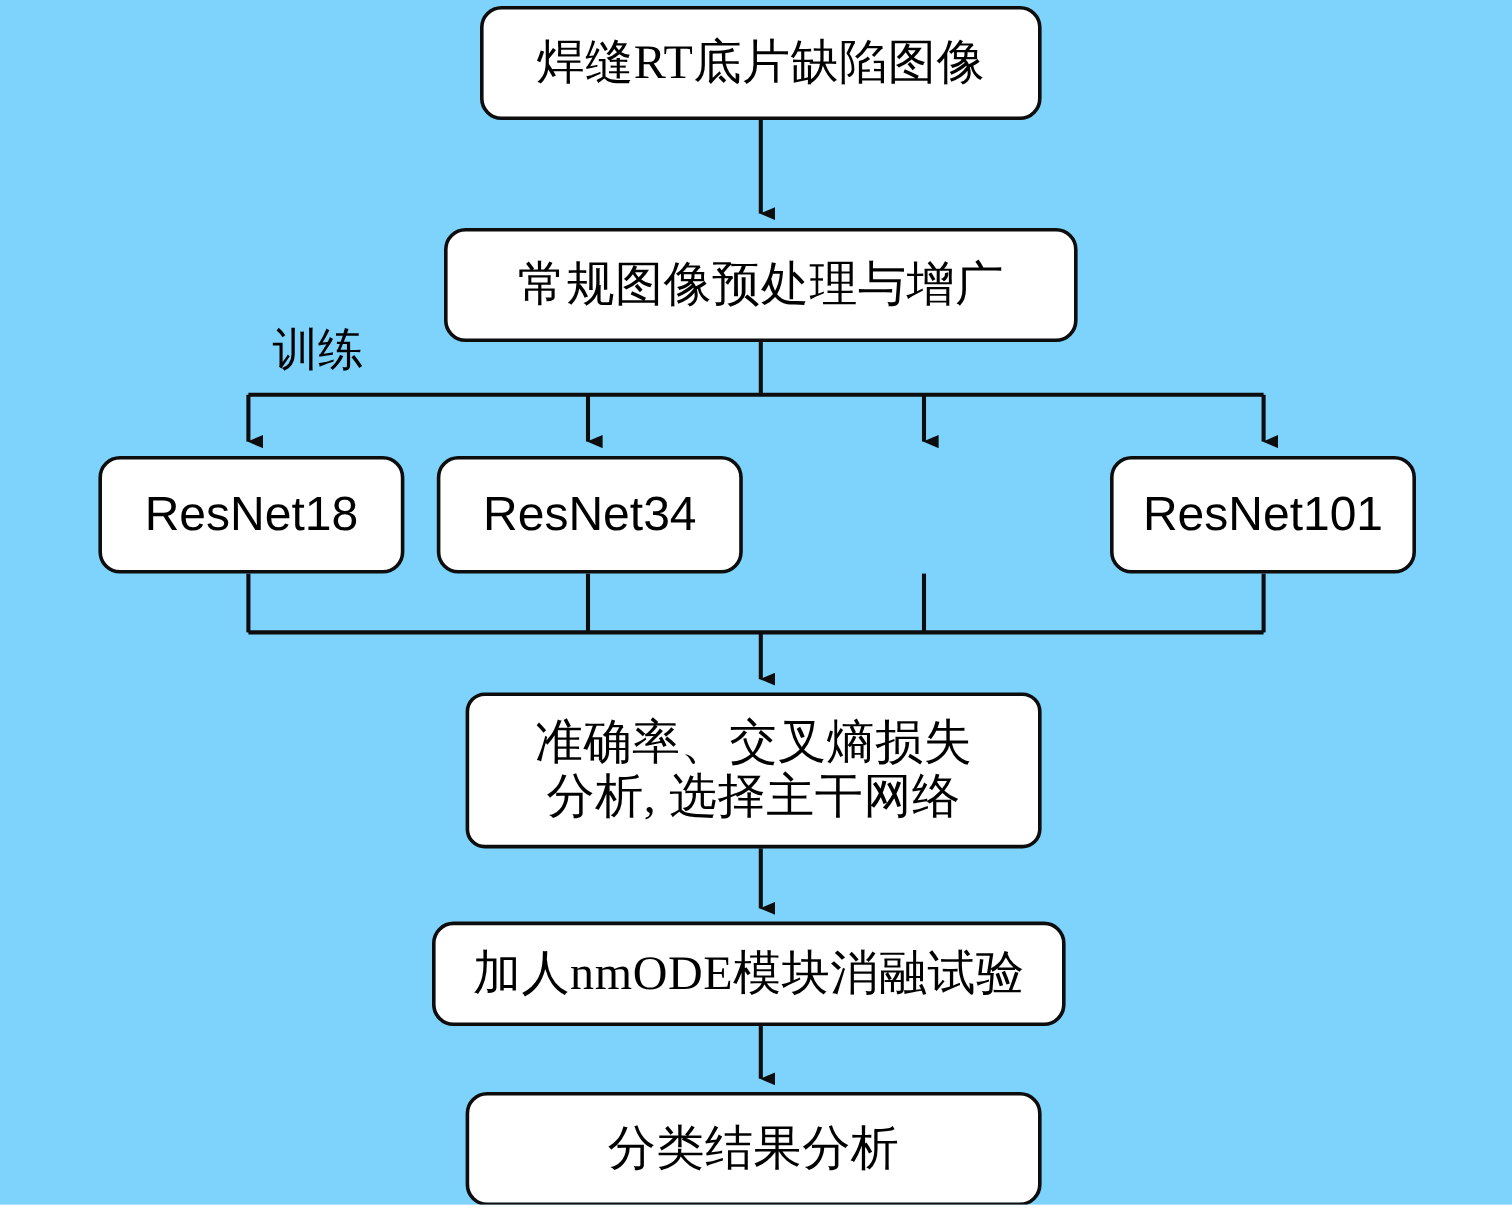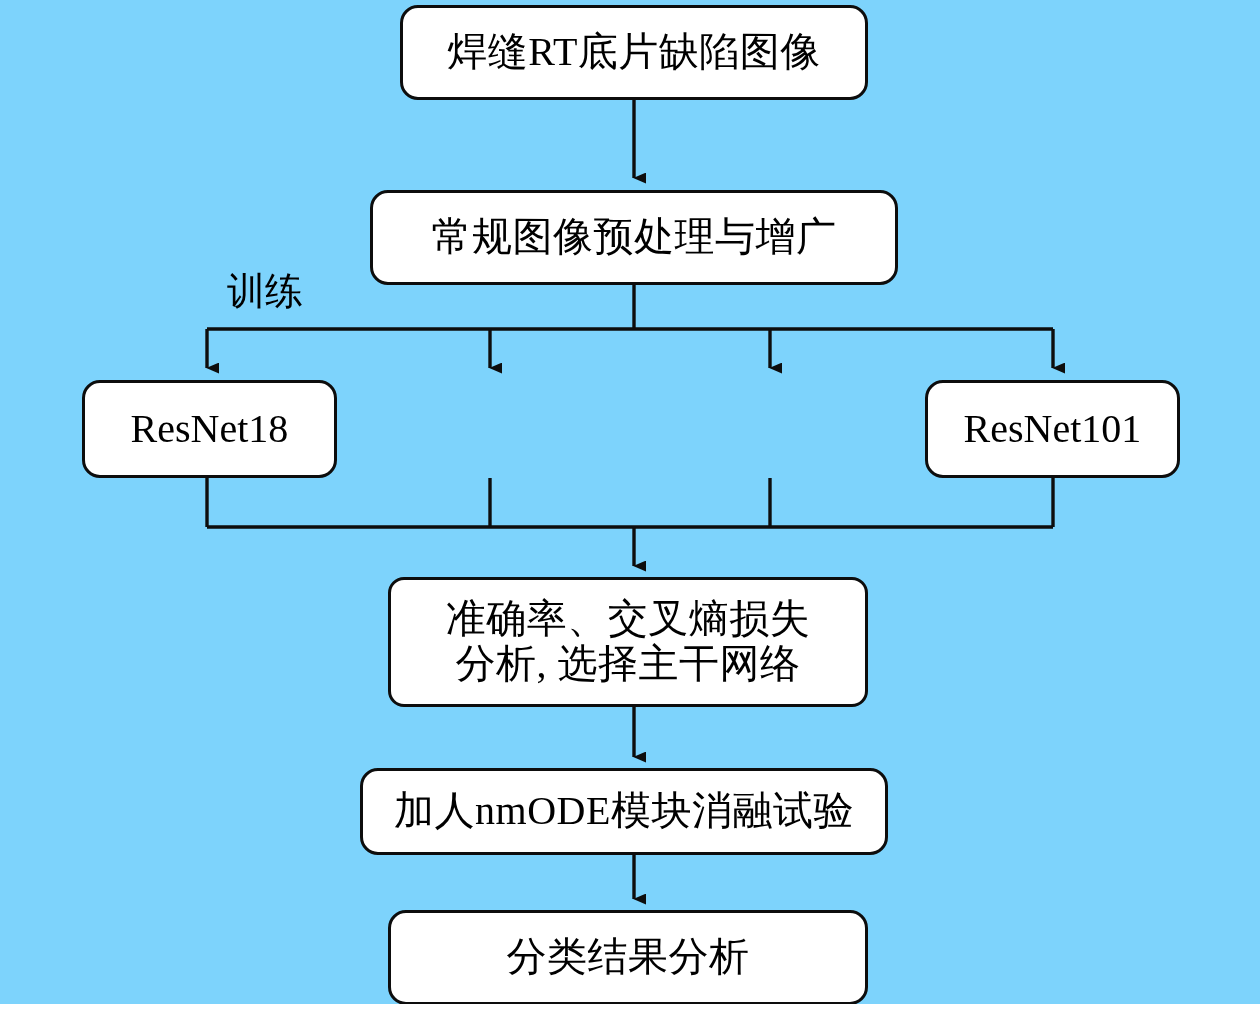--- a/index.html
+++ b/index.html
@@ -40,21 +40,21 @@
     display: block;
     white-space: pre-line;
     padding: 0 8px;
   }
   .cn-text {
     font-family: "Liberation Serif", "DejaVu Serif", serif;
     font-size: 40px;
     letter-spacing: 0.5px;
   }
   .latin-text {
-    font-family: Liberation Serif, serif;
+    font-family: Liberation Sans, sans-serif;
     font-size: 40px;
   }
   .edge-caption {
     position: absolute;
     font-family: "Liberation Serif", "DejaVu Serif", serif;
     font-size: 38px;
     color: #000000;
     white-space: nowrap;
     z-index: 3;
   }
@@ -104,20 +104,23 @@
   <div class="node-box" style="left:370px; top:190px; width:528px; height:95px;align-items:center;">
     <span class="node-label cn-text">常规图像预处理与增广</span>
   </div>
 
   <div class="edge-caption" style="left:227px; top:266px;">训练</div>
 
   <div class="node-box" style="left:82px; top:380px; width:255px; height:98px;">
     <span class="node-label latin-text">ResNet18</span>
   </div>
 
+  <div class="node-box" style="left:364px; top:380px; width:255px; height:98px;">
+    <span class="node-label latin-text">ResNet34</span>
+  </div>
 
 
   <div class="node-box" style="left:925px; top:380px; width:255px; height:98px;">
     <span class="node-label latin-text">ResNet101</span>
   </div>
 
   <div class="node-box" style="left:388px; top:577px; width:480px; height:130px;border-radius:16px;">
     <span class="node-label cn-text">准确率、交叉熵损失
 分析, 选择主干网络</span>
   </div>

